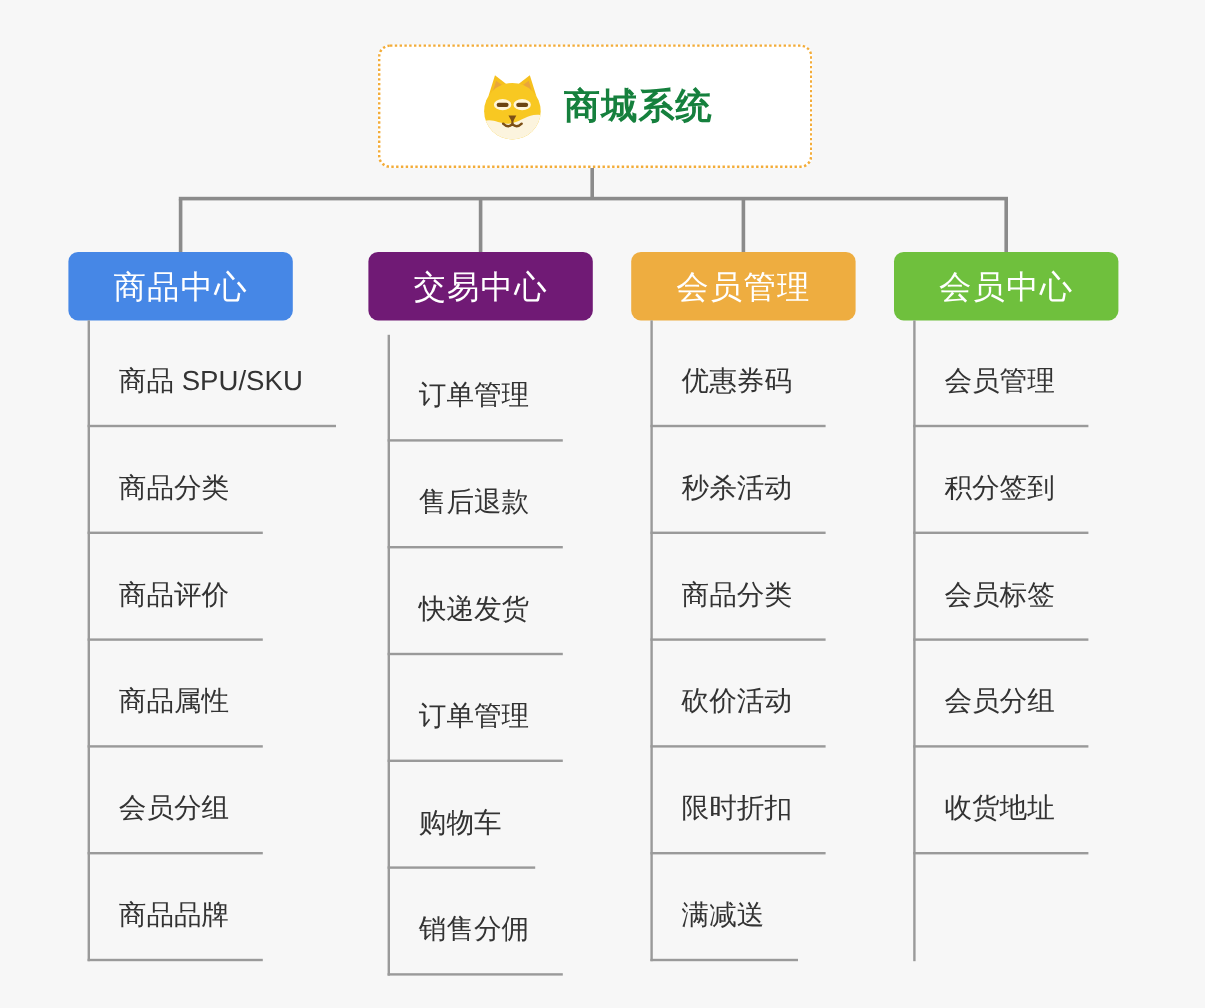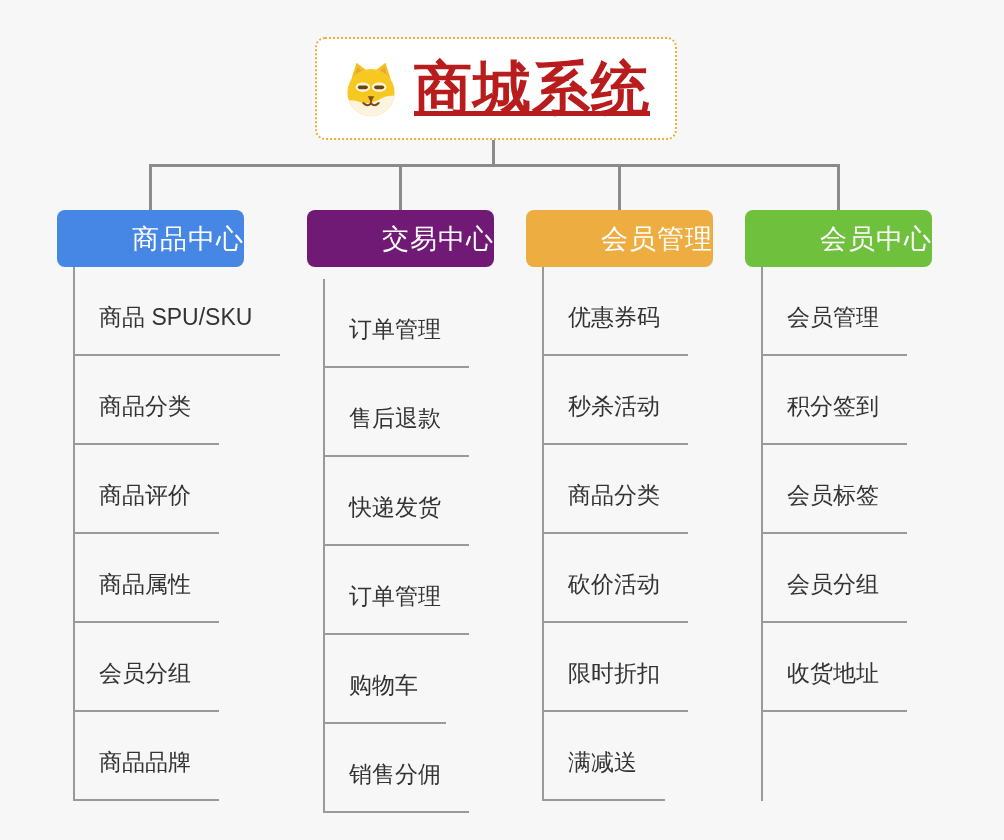--- a/index.html
+++ b/index.html
@@ -24,34 +24,33 @@
   
   .root-node{
     position:absolute;left:315px;top:37px;width:362px;height:103px;
     background:#ffffff;
     border:2px dotted #f3ac38;
     border-radius:10px;
     box-sizing:border-box;
     display:flex;align-items:center;justify-content:center;gap:14px;
   }
   .root-title{
-    color:#b91c1c;
-    font-size:58px;
+    color:#15803d;
+    font-size:30px;
     font-weight:600;
     letter-spacing:1px;
     white-space:nowrap;
-    text-decoration:underline;
   }
   .doge{width:58px;height:58px;flex:0 0 auto;}
 
   
   .cat-node{
     position:absolute;top:210px;width:187px;height:57px;
     border-radius:8px;
-    display:flex;align-items:center;justify-content:flex-end;
+    display:flex;align-items:center;justify-content:center;
     color:#ffffff;font-size:27px;letter-spacing:1px;
     white-space:nowrap;
   }
   .cat-1{left:57px;background:#4687e6;}
   .cat-2{left:307px;background:#701a75;}
   .cat-3{left:526px;background:#eead40;}
   .cat-4{left:745px;background:#6fc03d;}
 
   
   .branch-list{position:absolute;top:267px;width:240px;}

